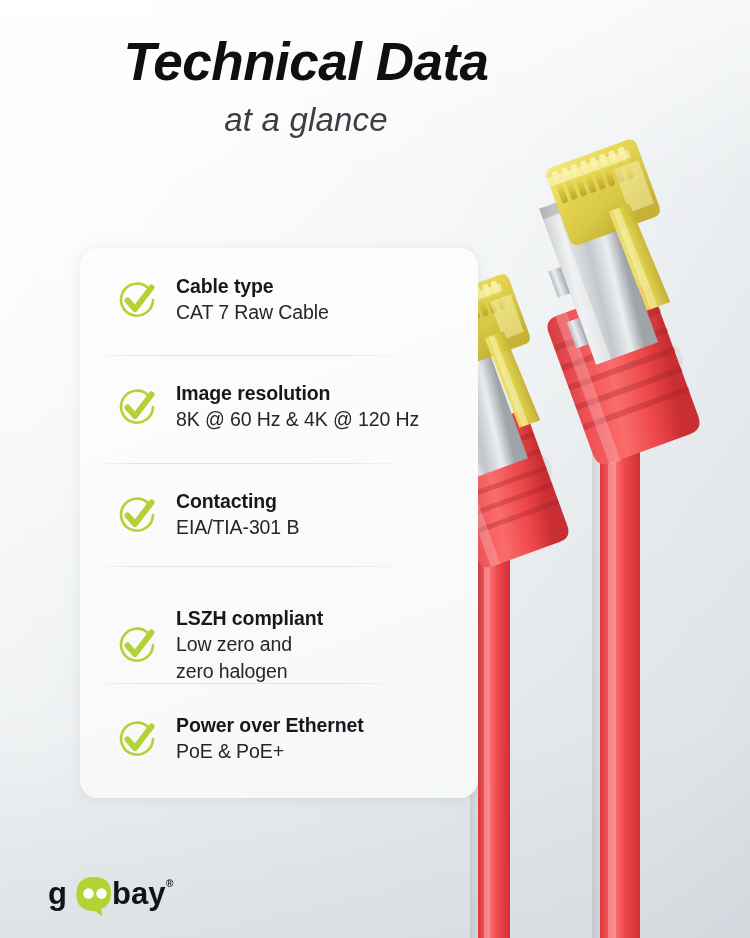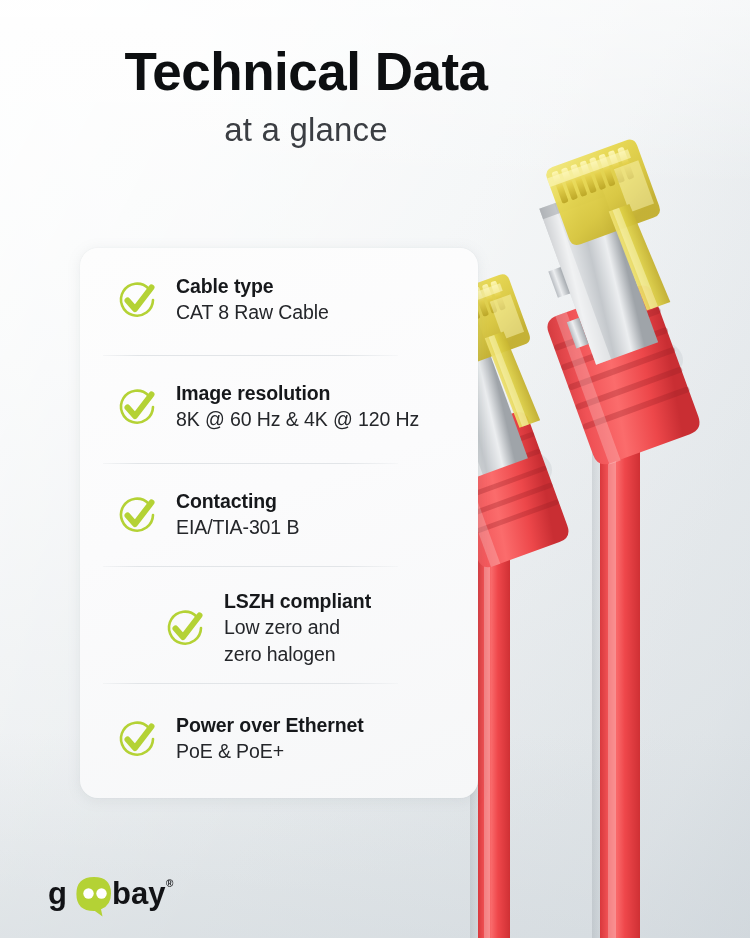--- a/index.html
+++ b/index.html
@@ -34,24 +34,25 @@
     inset: 0;
     background: linear-gradient(180deg, rgba(255,255,255,0.55) 0%, rgba(255,255,255,0) 20%,
                 rgba(255,255,255,0) 78%, rgba(200,208,214,0.35) 100%);
     pointer-events: none;
   }
 
   
   .header {
     position: absolute;
     left: 0;
-    top: 44px;
+    top: 34px;
     width: 612px;
     text-align: center;
     z-index: 6;
+    font-style: italic;
   }
   .title {
     font-size: 53px;
     font-weight: 700;
     letter-spacing: -0.5px;
     color: #0d0f11;
     line-height: 1.04;
     margin: 0;
   }
   .subtitle {
@@ -94,21 +95,21 @@
   .spec-item {
     position: absolute;
     left: 0;
     width: 398px;
     display: flex;
     align-items: center;
   }
   .spec-item[data-row="0"] { top: 24px; }
   .spec-item[data-row="1"] { top: 131px; }
   .spec-item[data-row="2"] { top: 239px; }
-  .spec-item[data-row="3"] { top: 339px; padding-left: 48px; }
+  .spec-item[data-row="3"] { top: 356px; }
   .spec-item[data-row="4"] { top: 463px; }
 
   .check-wrap {
     width: 44px;
     height: 44px;
     margin-left: 35px;
     margin-top: 2px;
     flex: 0 0 auto;
   }
   .check-wrap svg { display: block; width: 44px; height: 44px; }
@@ -330,21 +331,21 @@
       <div class="spec-item" data-row="0">
         <span class="check-wrap">
           <svg viewBox="0 0 44 44" xmlns="http://www.w3.org/2000/svg">
             <path d="M33.5 10.5 A16 16 0 1 0 38 22" fill="none" stroke="#b4d235" stroke-width="2.6" stroke-linecap="round"></path>
             <path d="M12.5 22.5 L20 31 L36.5 9.5" fill="none" stroke="#b4d235" stroke-width="6" stroke-linecap="round" stroke-linejoin="round"></path>
           </svg>
         </span>
         <span class="spec-text">
           <span class="spec-title">Cable type</span>
           <span class="spec-value">
-            <span class="vline">CAT 8 Raw Cable</span>
+            <span class="vline">CAT 7 Raw Cable</span>
           </span>
         </span>
       </div>
 
       <div class="spec-item" data-row="1">
         <span class="check-wrap">
           <svg viewBox="0 0 44 44" xmlns="http://www.w3.org/2000/svg">
             <path d="M33.5 10.5 A16 16 0 1 0 38 22" fill="none" stroke="#b4d235" stroke-width="2.6" stroke-linecap="round"></path>
             <path d="M12.5 22.5 L20 31 L36.5 9.5" fill="none" stroke="#b4d235" stroke-width="6" stroke-linecap="round" stroke-linejoin="round"></path>
           </svg>

